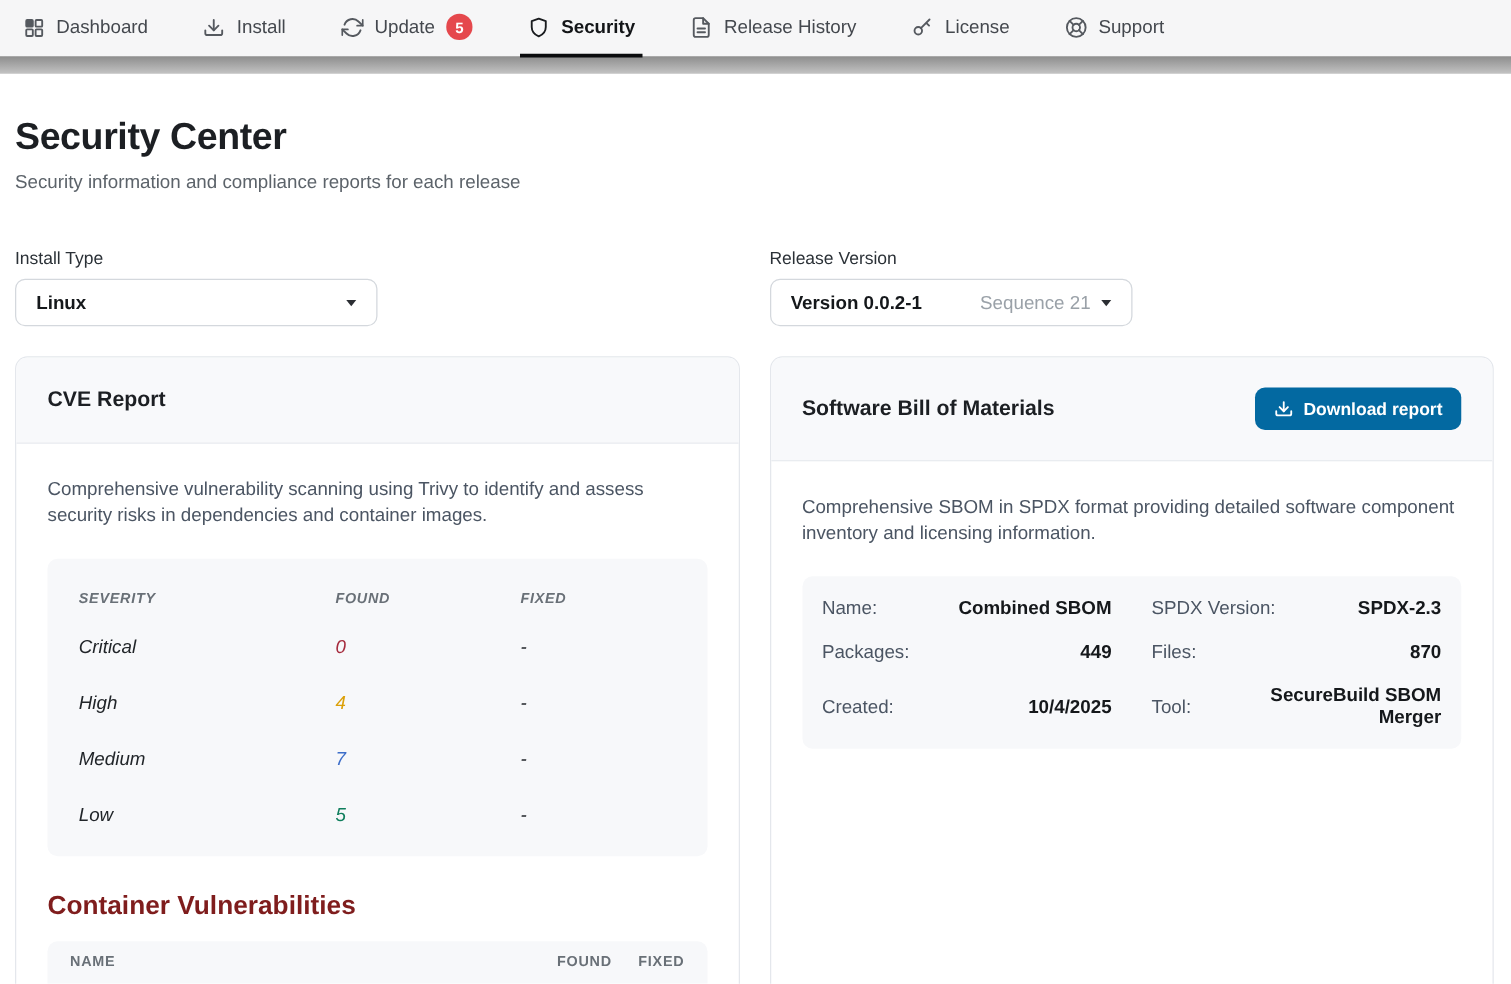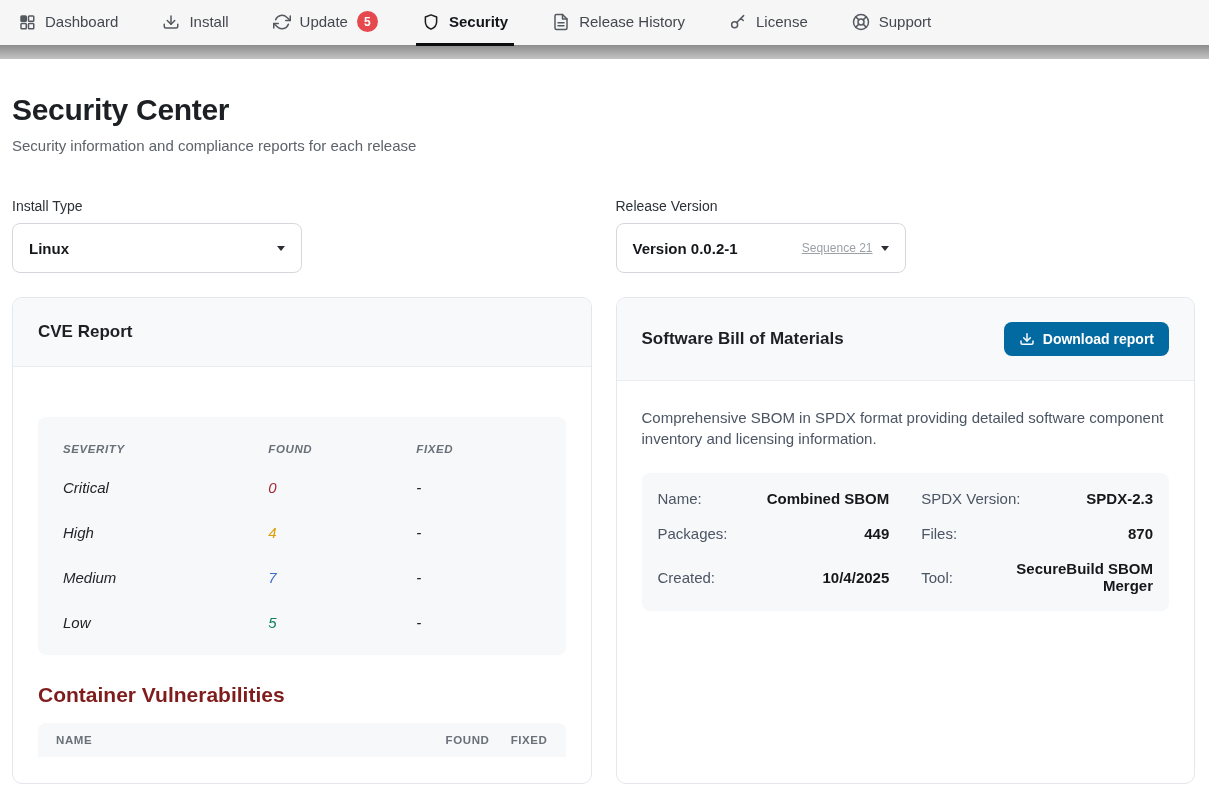--- a/index.html
+++ b/index.html
@@ -18,26 +18,26 @@
                font-weight:700; display:flex; align-items:center; justify-content:center; padding:0 5px; }
   .scroll-band { height:14px; background:linear-gradient(#8d8d8d,#c3c3c3); }
 
   
   .main { padding:0 14px 0 12px; }
   .page-title { margin-top:34px; font-size:30px; font-weight:700; letter-spacing:-0.3px; color:#1c1f23; }
   .page-subtitle { margin-top:10px; font-size:15px; color:#5c636a; }
 
   .filters { display:grid; grid-template-columns:1fr 1fr; gap:24px; margin-top:44px; }
   .field-label { font-size:14px; color:#2b3137; }
-  .select { margin-top:9px; width:290px; height:50px; background:#fff; border:1px solid #d4d8dd;
+  .select { margin-top:9px; width:290px; height:38px; background:#fff; border:1px solid #d4d8dd;
             border-radius:8px; display:flex; align-items:center; padding:0 16px; cursor:pointer; }
   .select .sel-value { font-size:15px; font-weight:700; color:#15181b; flex:1; }
   .caret { width:0; height:0; border-left:4.5px solid transparent; border-right:4.5px solid transparent;
            border-top:5.5px solid #2b2e33; margin-left:8px; }
-  .sel-meta { font-size:12px; color:#9aa1a8;text-decoration:underline; }
+  .sel-meta { font-size:15px; color:#9aa1a8; }
 
   
   .cards { display:grid; grid-template-columns:1fr 1fr; gap:24px; margin-top:24px; align-items:stretch; }
   .card { border:1px solid #e4e7ec; border-radius:10px; background:#fff; overflow:hidden; }
   .card-header { background:#f8f9fb; border-bottom:1px solid #e9ecf0; padding:24px 25px;
                  display:flex; align-items:center; justify-content:space-between; }
   .card-title { font-size:17px; font-weight:700; color:#1c1f23; }
   .card-body { padding:26px 25px; }
   .card-desc { font-size:15px; line-height:21px; color:#4b5563; max-width:540px; }
 
@@ -176,20 +176,21 @@
     </div>
   </div>
 
   <div class="cards">
 
     <section class="card">
       <div class="card-header">
         <div class="card-title">CVE Report</div>
       </div>
       <div class="card-body">
+        <p class="card-desc">Comprehensive vulnerability scanning using Trivy to identify and assess security risks in dependencies and container images.</p>
 
         <div class="sev-table">
           <table>
             <thead>
               <tr>
                 <th class="col-sev">Severity</th>
                 <th class="col-found">Found</th>
                 <th class="col-fixed">Fixed</th>
               </tr>
             </thead>

